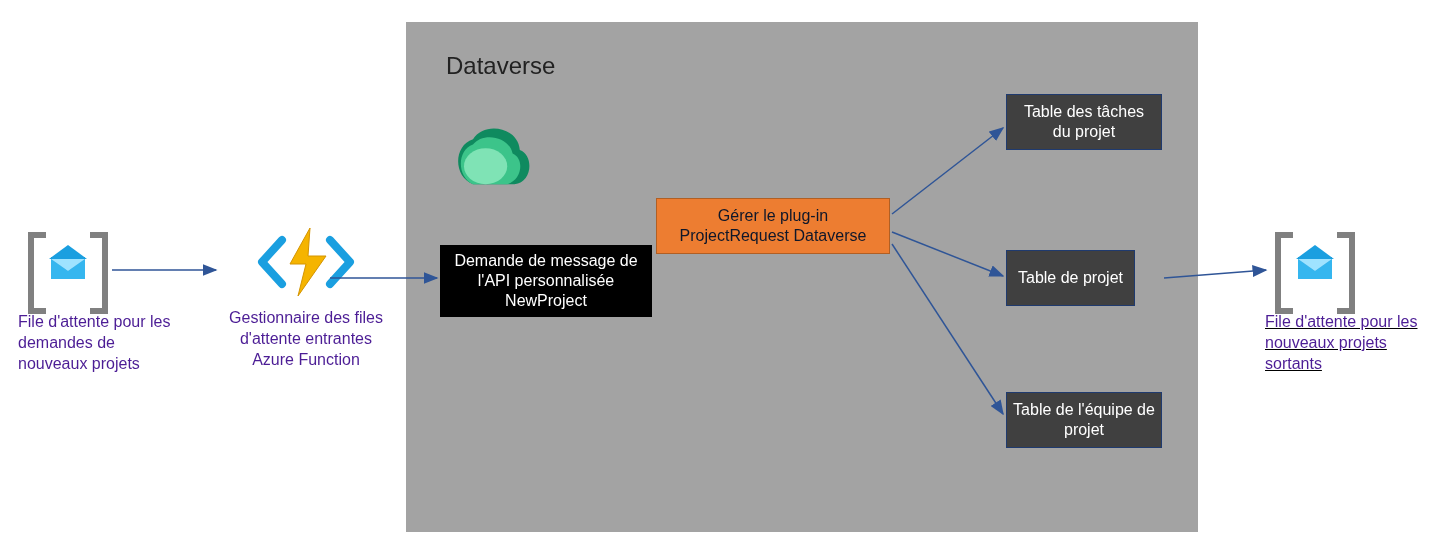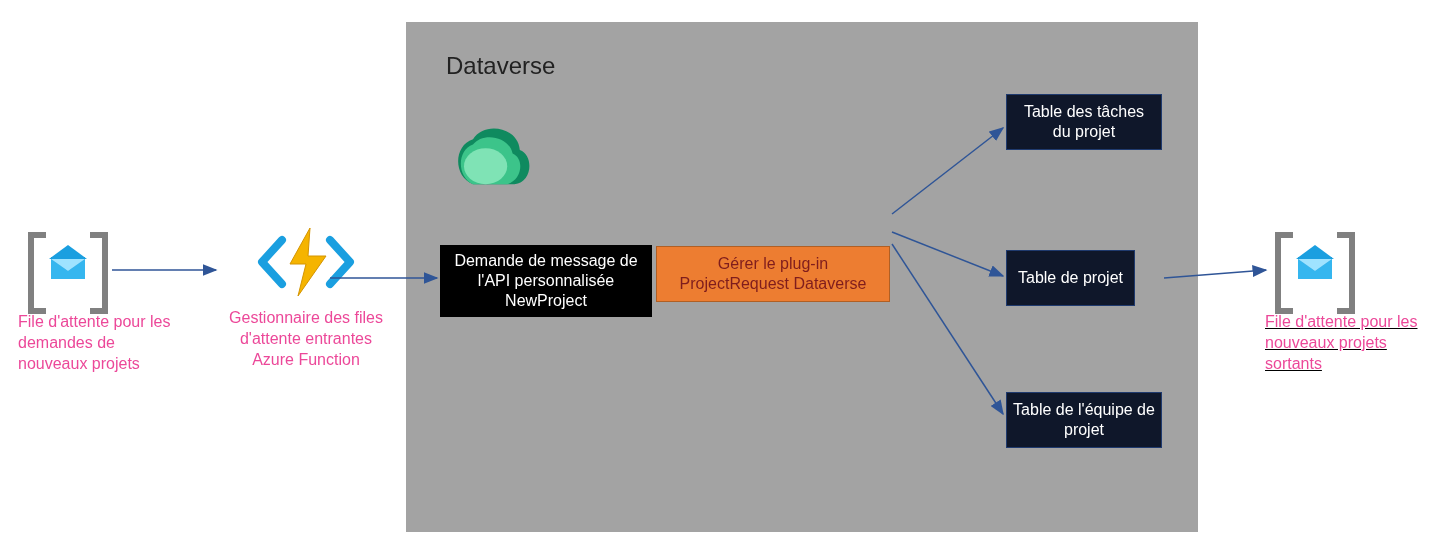--- a/index.html
+++ b/index.html
@@ -6,21 +6,21 @@
     margin: 0;
     padding: 0;
     width: 1429px;
     height: 554px;
     font-family: "Segoe UI", Arial, sans-serif;
     background: #ffffff;
     position: relative;
   }
   .node-label {
     font-size: 16px;
-    color: #ec4899;
+    color: #4c1d95;
     text-align: left;
     line-height: 1.3;
   }
   .queue-icon {
     width: 80px;
     height: 70px;
     position: relative;
   }
   .bracket-left, .bracket-right {
     position: absolute;
@@ -70,35 +70,34 @@
     align-items: center;
     justify-content: center;
     font-size: 16px;
     line-height: 1.25;
     padding: 4px 2px;
     box-sizing: border-box;
   }
   .orange-box {
     position: absolute;
     background: #ED7D31;
-    color: #7f1d1d;
+    color: #0f172a;
     border: 1px solid #b05f24;
     text-align: center;
     display: flex;
     align-items: center;
     justify-content: center;
     font-size: 16px;
     line-height: 1.25;
     padding: 4px 6px;
     box-sizing: border-box;
-    margin-top: 48px;
   }
   .blue-box {
     position: absolute;
-    background: #0f172a;
+    background: #404040;
     color: #ffffff;
     border: 1px solid #1f3a6e;
     text-align: center;
     display: flex;
     align-items: center;
     justify-content: center;
     font-size: 16px;
     line-height: 1.25;
     padding: 4px 6px;
     box-sizing: border-box;

